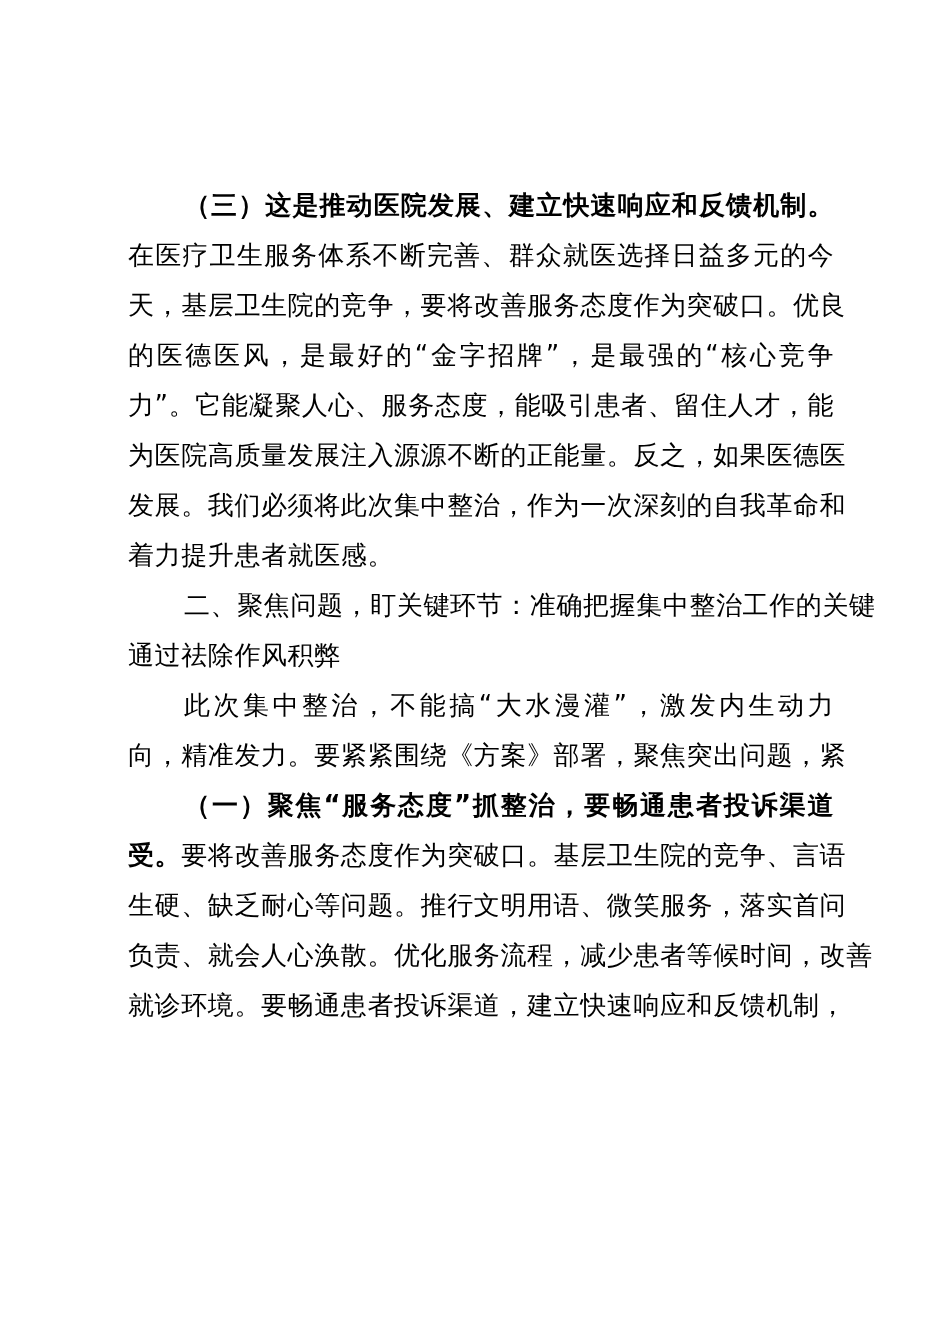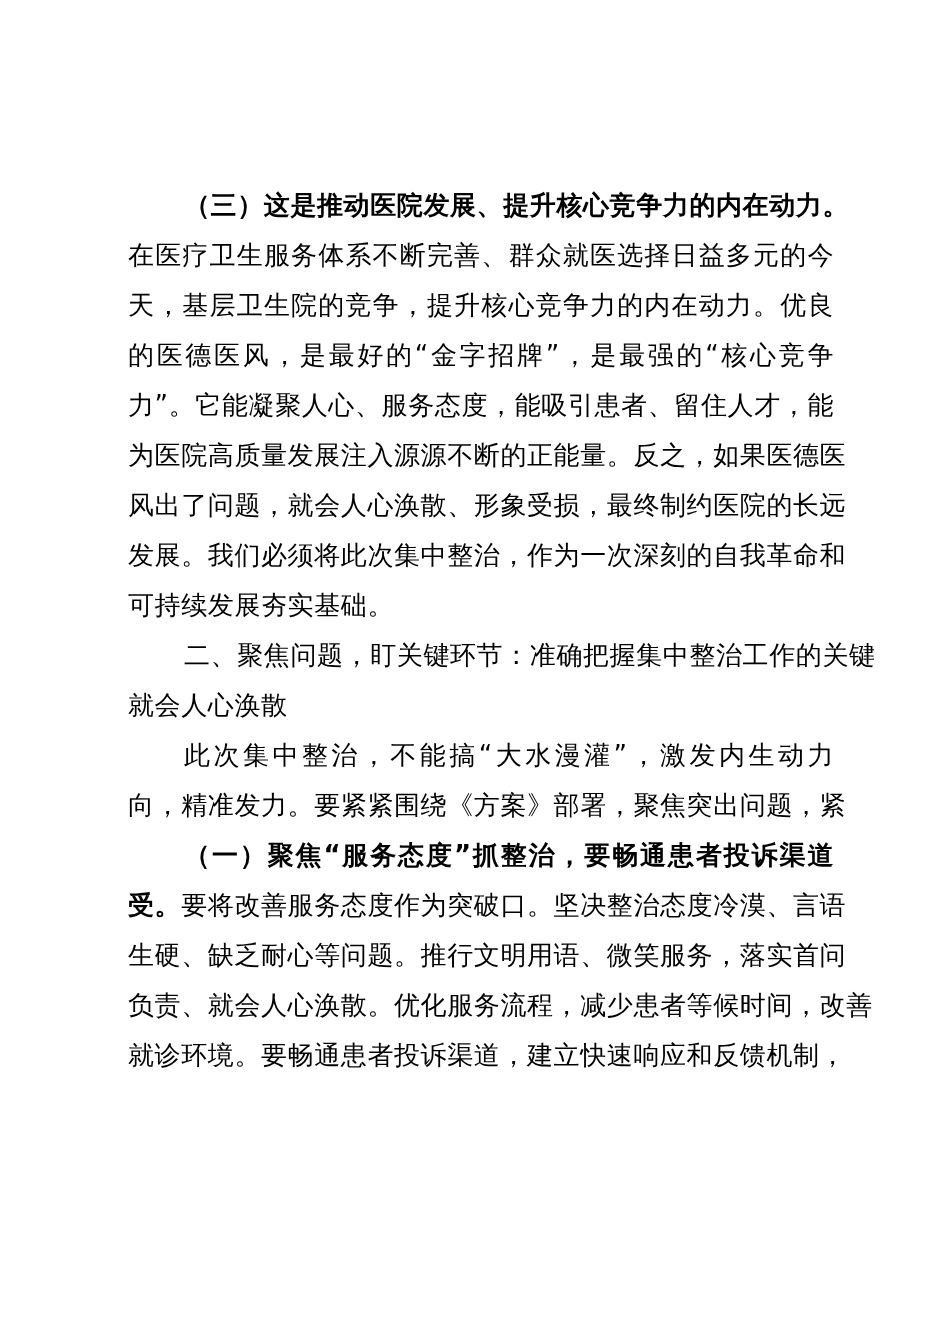--- a/index.html
+++ b/index.html
@@ -13,31 +13,30 @@
       white-space: nowrap; letter-spacing: 0.6px;
     }
     .indent { padding-left: 56px; }
     .bold { font-weight: bold; }
     .just { text-align: justify; text-align-last: justify; }
   </style>
 </head>
 <body>
 
 <div class="page">
-  <div class="line just indent bold">（三）这是推动医院发展、提升核心竞争力的内在动力。</div>
+  <div class="line just indent bold">（三）这是推动医院发展、建立快速响应和反馈机制。</div>
   <div class="line just">在医疗卫生服务体系不断完善、群众就医选择日益多元的今</div>
-  <div class="line just">天，基层卫生院的竞争，提升核心竞争力的内在动力。优良</div>
+  <div class="line just">天，基层卫生院的竞争，要将改善服务态度作为突破口。优良</div>
   <div class="line just">的医德医风，是最好的“金字招牌”，是最强的“核心竞争</div>
   <div class="line just">力”。它能凝聚人心、服务态度，能吸引患者、留住人才，能</div>
   <div class="line just">为医院高质量发展注入源源不断的正能量。反之，如果医德医</div>
-  <div class="line just">风出了问题，就会人心涣散、形象受损，最终制约医院的长远</div>
   <div class="line just">发展。我们必须将此次集中整治，作为一次深刻的自我革命和</div>
-  <div class="line">可持续发展夯实基础。</div>
+  <div class="line">着力提升患者就医感。</div>
   <div class="line just indent">二、聚焦问题，盯关键环节：准确把握集中整治工作的关键</div>
-  <div class="line">就会人心涣散</div>
+  <div class="line">通过祛除作风积弊</div>
   <div class="line just indent">此次集中整治，不能搞“大水漫灌”，激发内生动力</div>
   <div class="line just">向，精准发力。要紧紧围绕《方案》部署，聚焦突出问题，紧</div>
   <div class="line just indent bold">（一）聚焦“服务态度”抓整治，要畅通患者投诉渠道</div>
-  <div class="line just"><span class="bold">受。</span><span>要将改善服务态度作为突破口。坚决整治态度冷漠、言语</span></div>
+  <div class="line just"><span class="bold">受。</span><span>要将改善服务态度作为突破口。基层卫生院的竞争、言语</span></div>
   <div class="line just">生硬、缺乏耐心等问题。推行文明用语、微笑服务，落实首问</div>
   <div class="line just">负责、就会人心涣散。优化服务流程，减少患者等候时间，改善</div>
   <div class="line just">就诊环境。要畅通患者投诉渠道，建立快速响应和反馈机制，</div>
 </div>
 
 </body></html>

